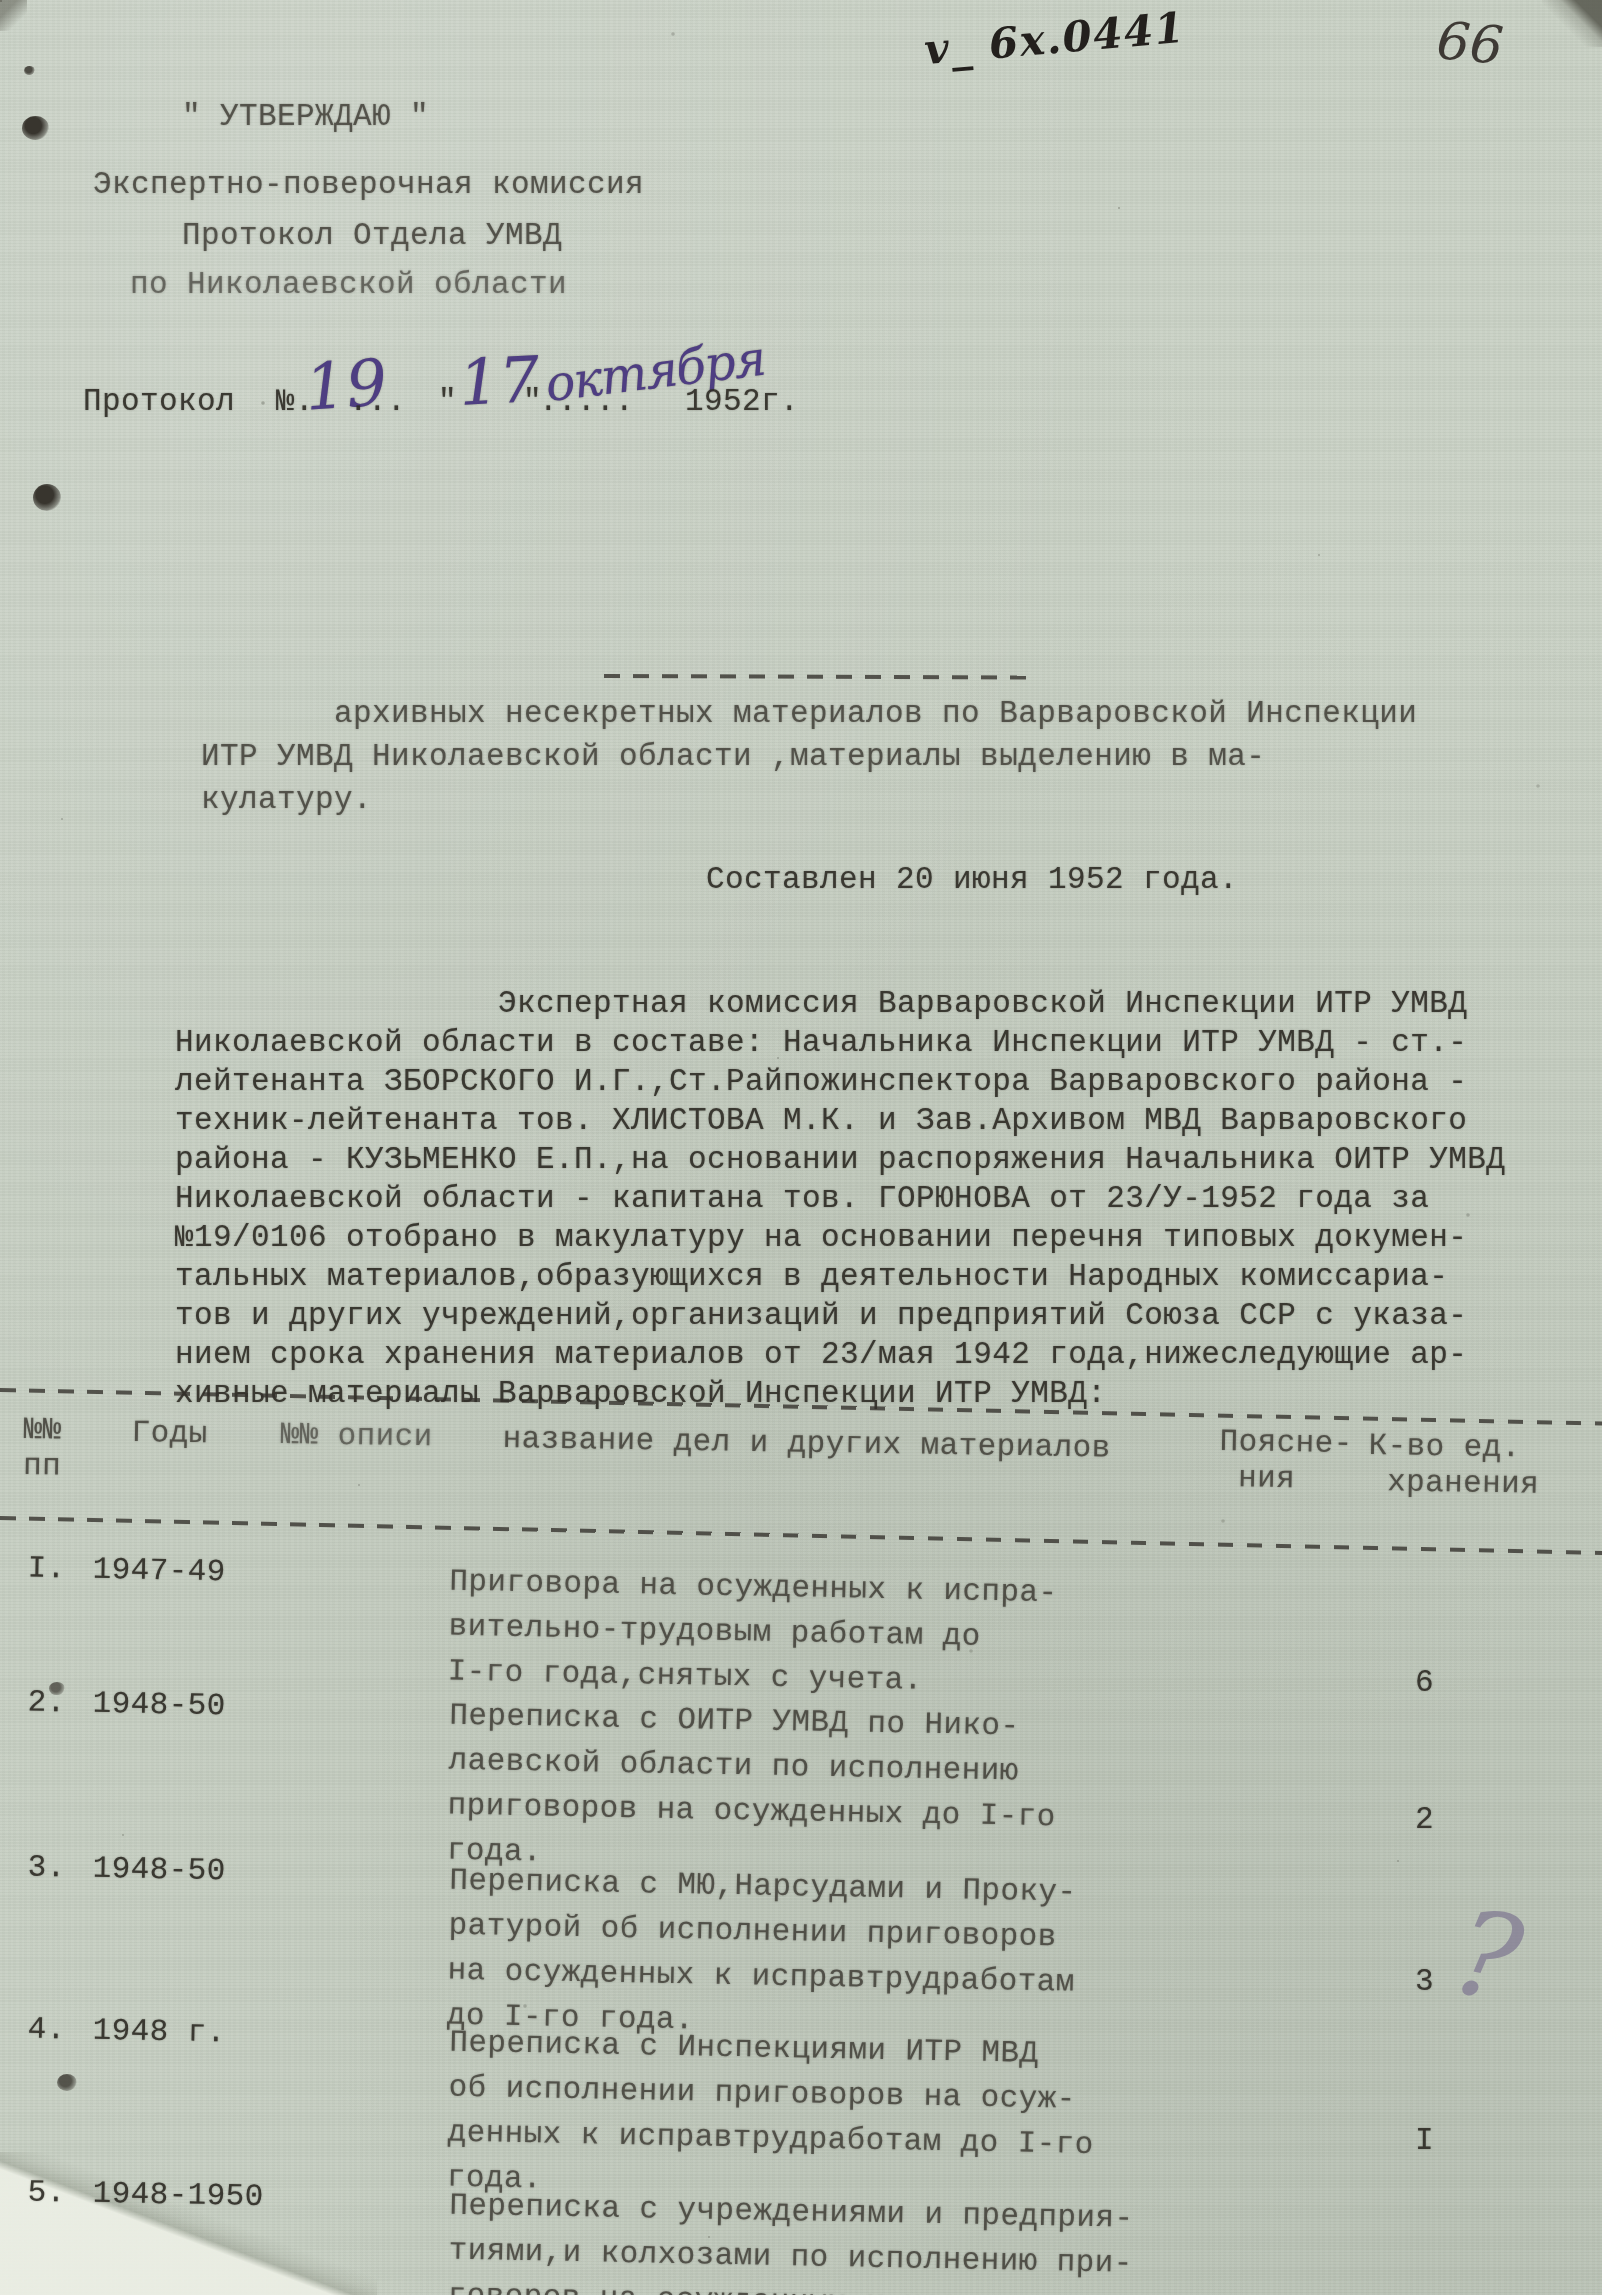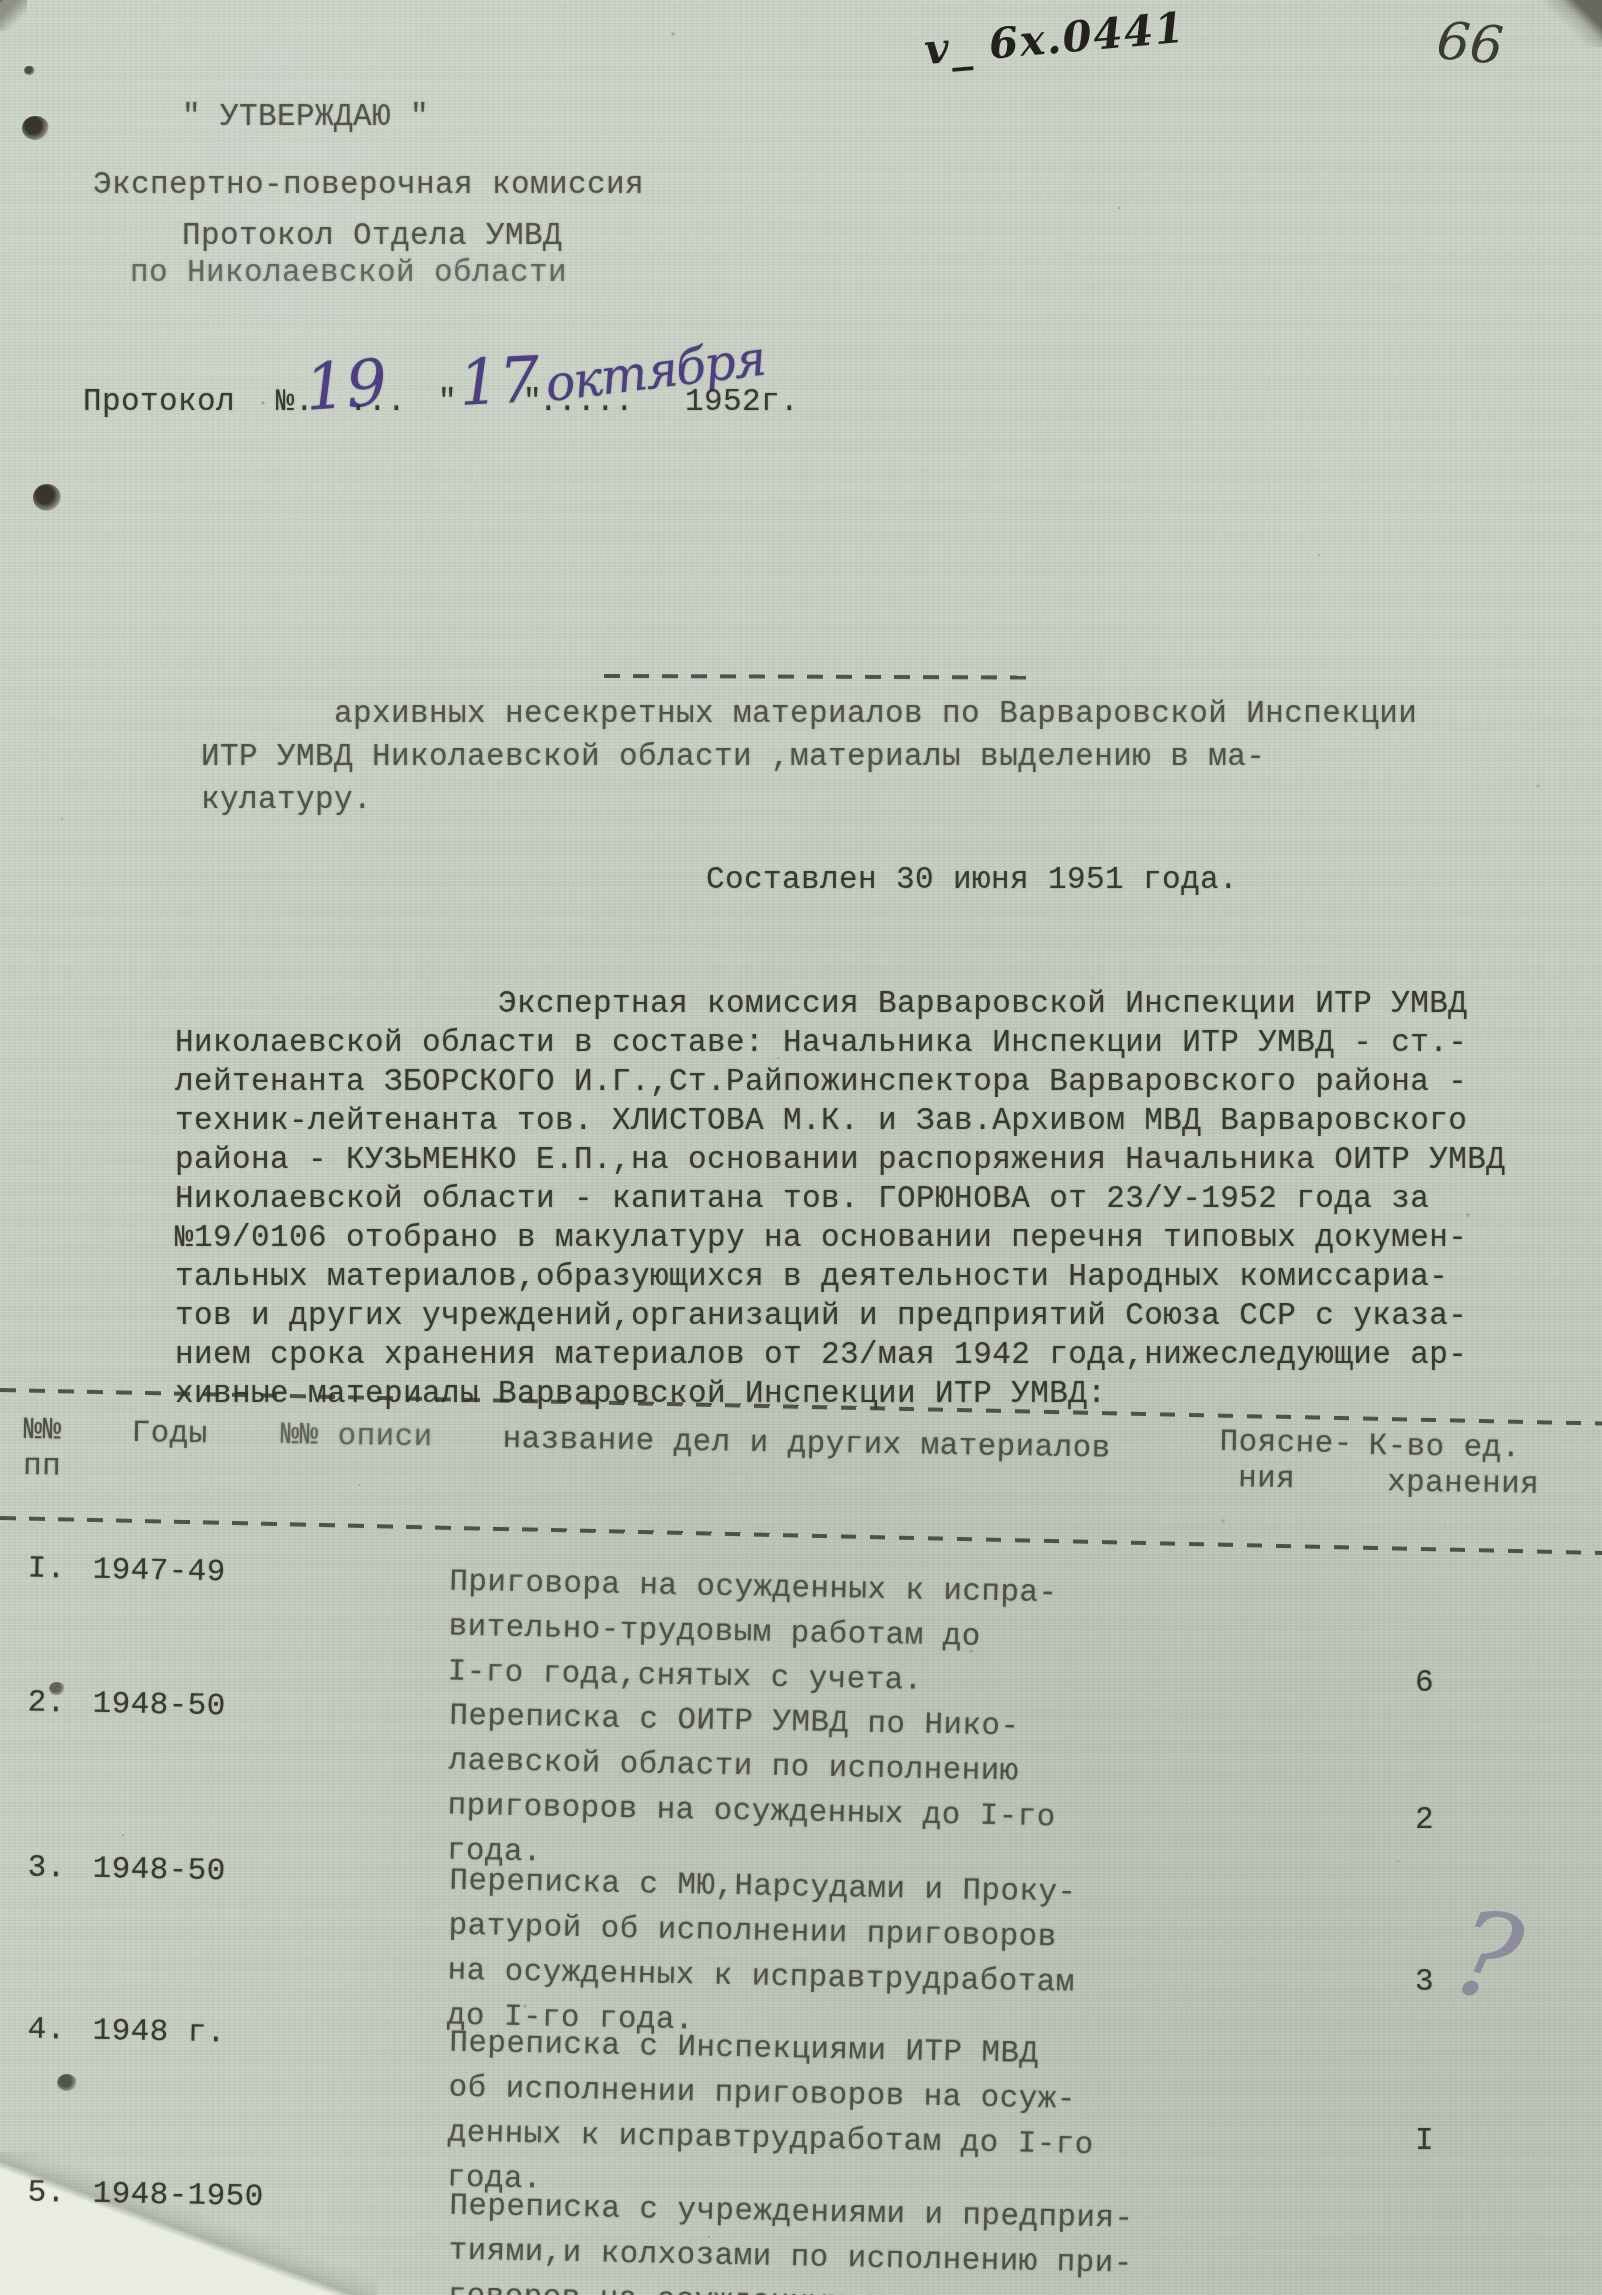--- a/index.html
+++ b/index.html
@@ -32,21 +32,21 @@
   .hand-purple{color:#4e3e82;}
   .dashline{
     position:absolute; height:3.9px; border:none;
     background:repeating-linear-gradient(90deg, rgba(50,47,42,0.78) 0 15.7px, transparent 15.7px 29px);
     transform-origin:left top;
   }
   
   #approve{left:182px; top:99px;}
   #h-line1{left:93px; top:167px;text-align:center;}
   #h-line2{left:182px; top:218px;}
-  #h-line3{left:130px; top:255px;}
+  #h-line3{left:130px; top:267px;}
   
   #protocol-line{left:83px; top:376px; height:94px;}
   #protocol-line .t{position:absolute; top:7.9px;}
   #p-label{left:0;}
   #p-no-sign{left:193px;}
   #p-dots-a{left:266px;}
   #p-q1{left:355px;}
   #p-q2{left:440px;}
   #p-dots-b{left:456px;}
   #p-year{left:602px;}
@@ -153,21 +153,21 @@
     <span id="p-q2" class="t">"</span>
     <span id="p-dots-b" class="t">.....</span>
     <span id="p-month-hand" class="hand hand-purple">октября</span>
     <span id="p-year" class="t">1952г.</span>
   </div>
 
   <div id="title-underline" class="dashline"></div>
   <div id="subtitle" class="typed pre f2">       архивных несекретных материалов по Варваровской Инспекции
 ИТР УМВД Николаевской области ,материалы выделению в ма-
 кулатуру.</div>
-  <div id="composed" class="typed">Составлен 30 июня 1951 года.</div>
+  <div id="composed" class="typed">Составлен 20 июня 1952 года.</div>
 
   <div id="body-par" class="typed pre">                 Экспертная комиссия Варваровской Инспекции ИТР УМВД
 Николаевской области в составе: Начальника Инспекции ИТР УМВД - ст.-
 лейтенанта ЗБОРСКОГО И.Г.,Ст.Райпожинспектора Варваровского района -
 техник-лейтенанта тов. ХЛИСТОВА М.К. и Зав.Архивом МВД Варваровского
 района - КУЗЬМЕНКО Е.П.,на основании распоряжения Начальника ОИТР УМВД
 Николаевской области - капитана тов. ГОРЮНОВА от 23/У-1952 года за
 №19/0106 отобрано в макулатуру на основании перечня типовых докумен-
 тальных материалов,образующихся в деятельности Народных комиссариа-
 тов и других учреждений,организаций и предприятий Союза ССР с указа-

